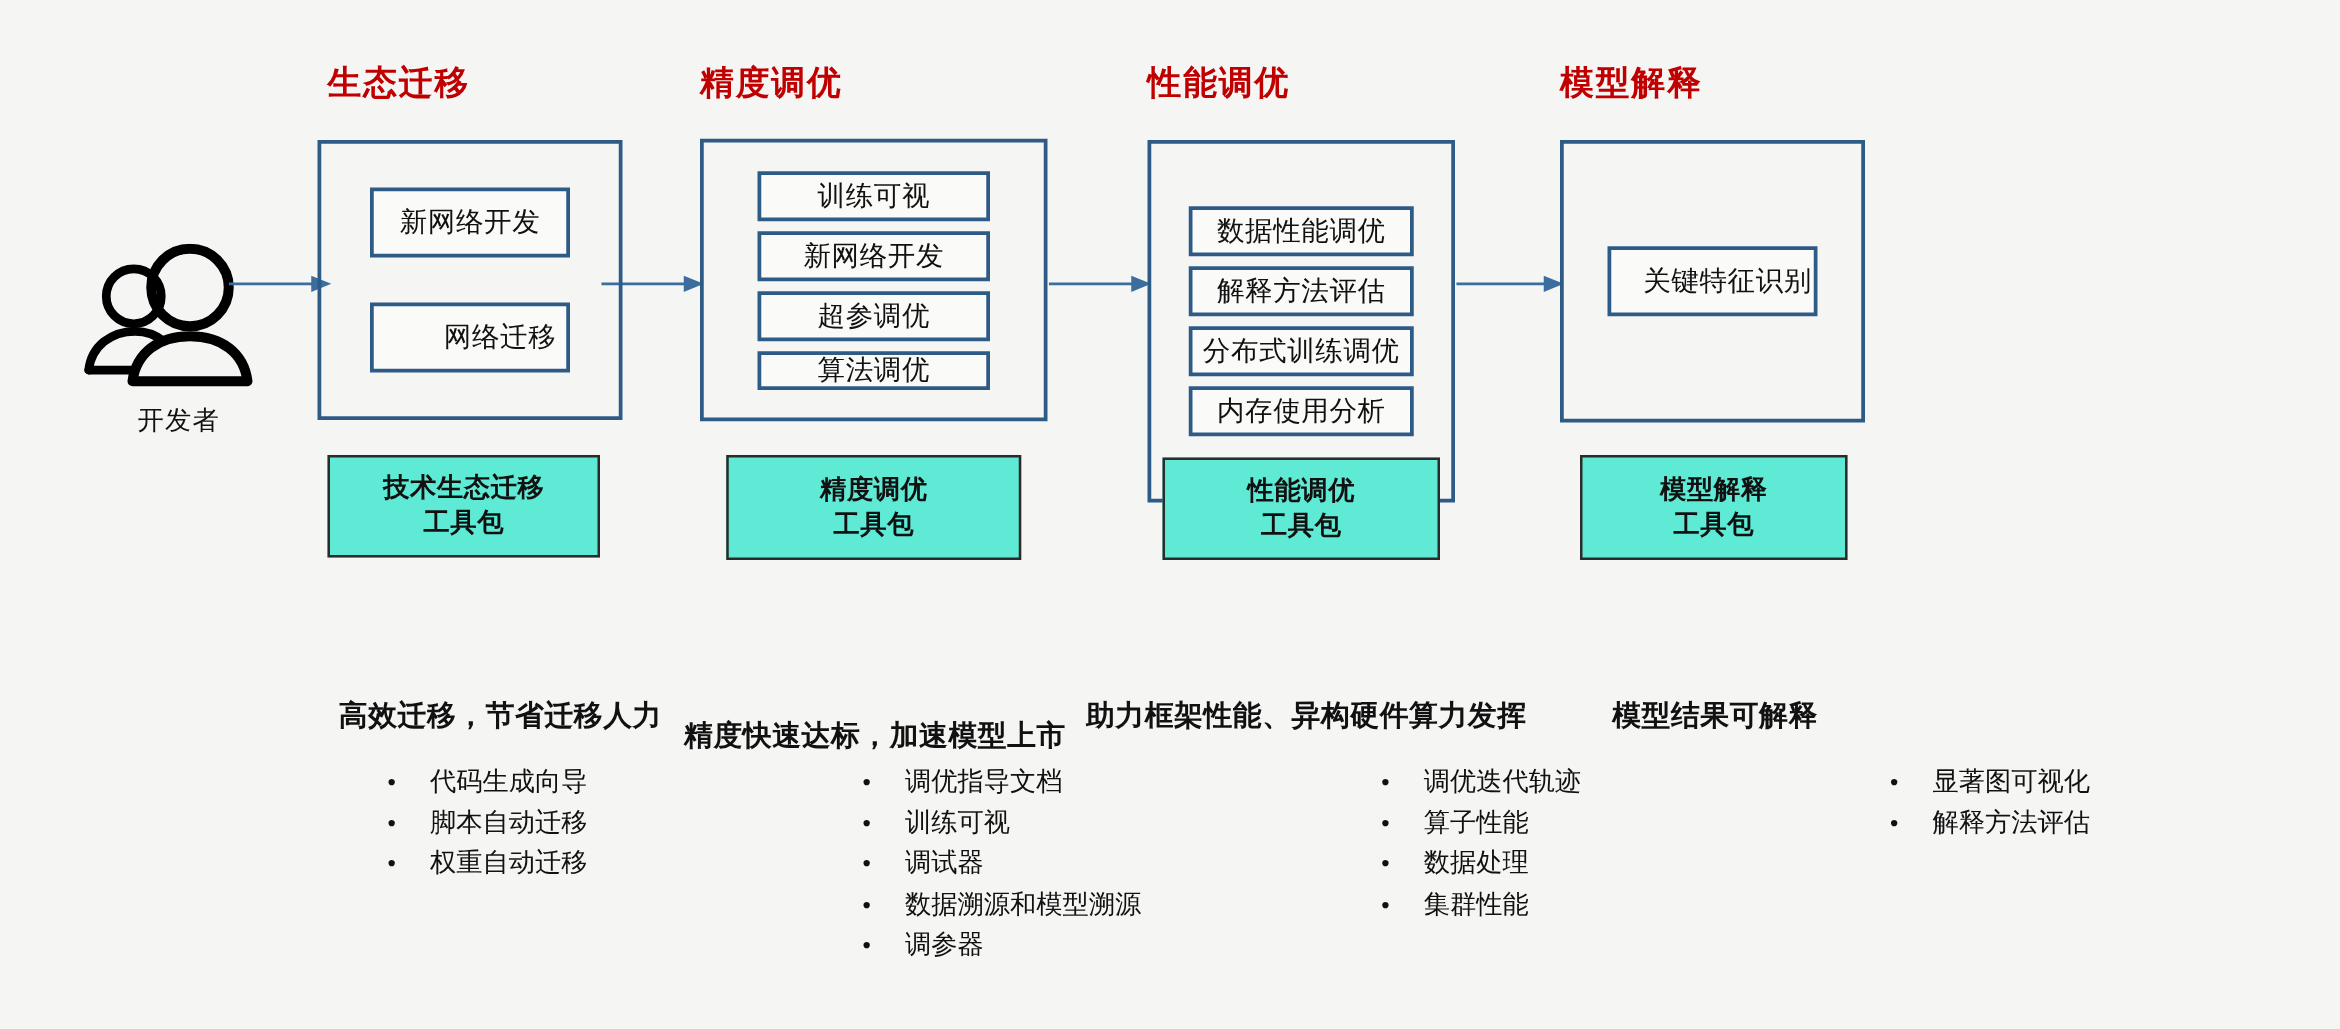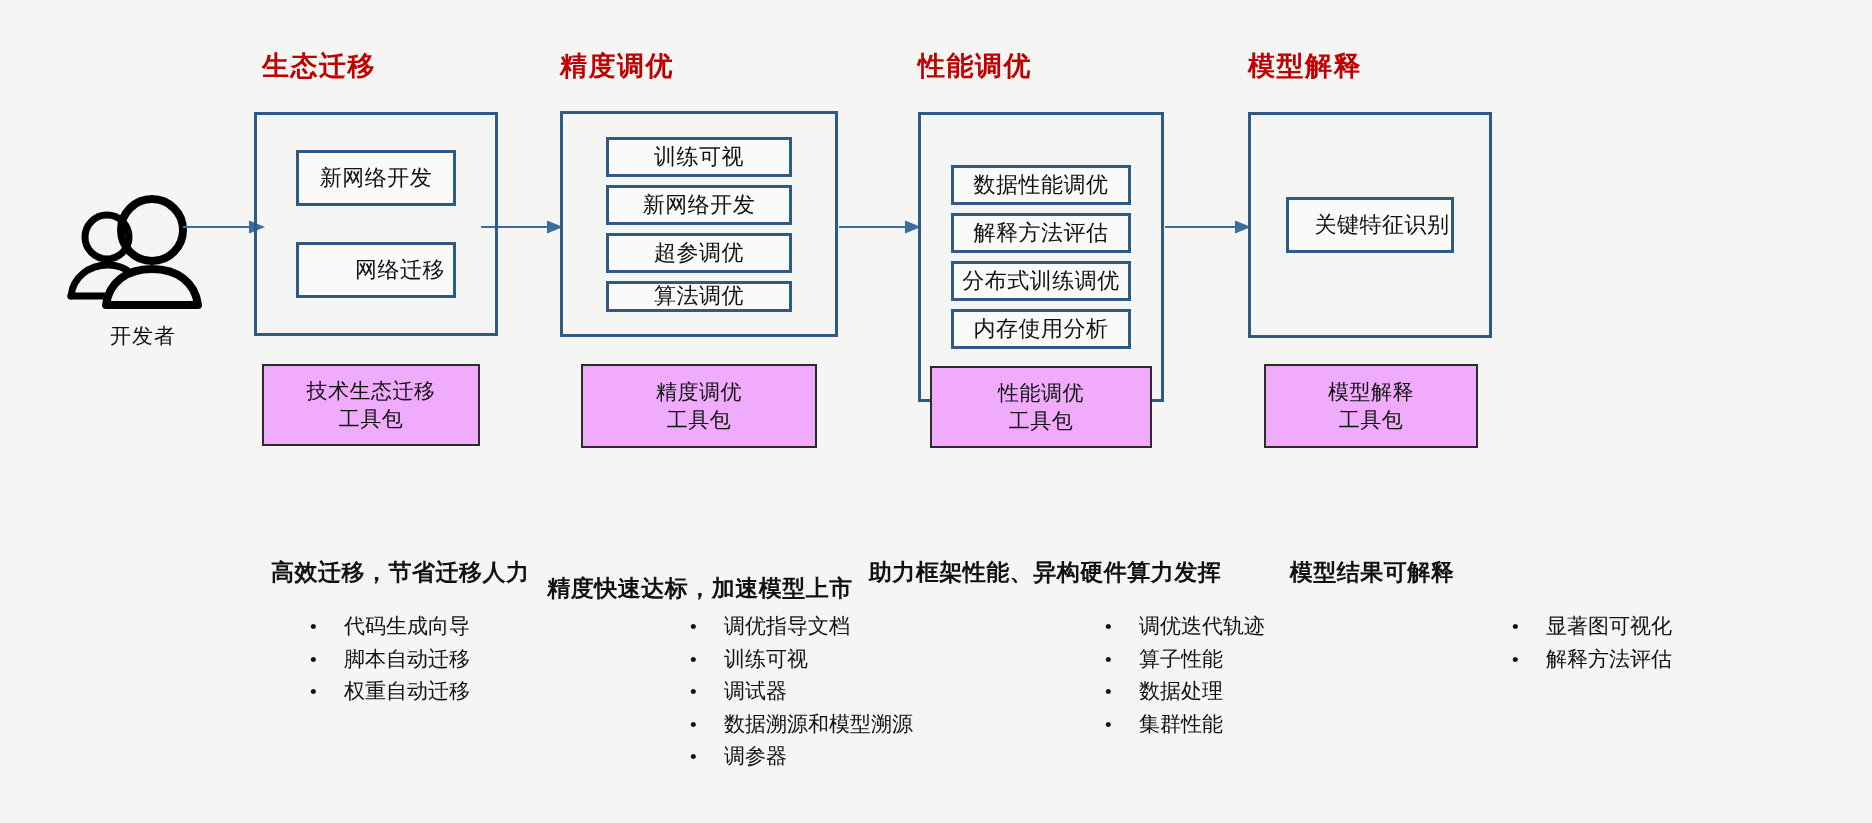--- a/index.html
+++ b/index.html
@@ -90,28 +90,28 @@
     justify-content: center;
     font-size: 22px;
     color: #111;
     letter-spacing: 0.5px;
     white-space: nowrap;
   }
 
   .toolkit-box {
     position: absolute;
     border: 2px solid #2b2b2b;
-    background: #f0abfc;
+    background: #5eead4;
     box-sizing: border-box;
     display: flex;
     flex-direction: column;
     align-items: center;
     justify-content: center;
     font-size: 21px;
-    font-weight: normal;
+    font-weight: bold;
     color: #111;
     line-height: 1.35;
     letter-spacing: 0.5px;
   }
 
   .tagline {
     position: absolute;
     text-align: center;
     font-size: 23px;
     font-weight: bold;

